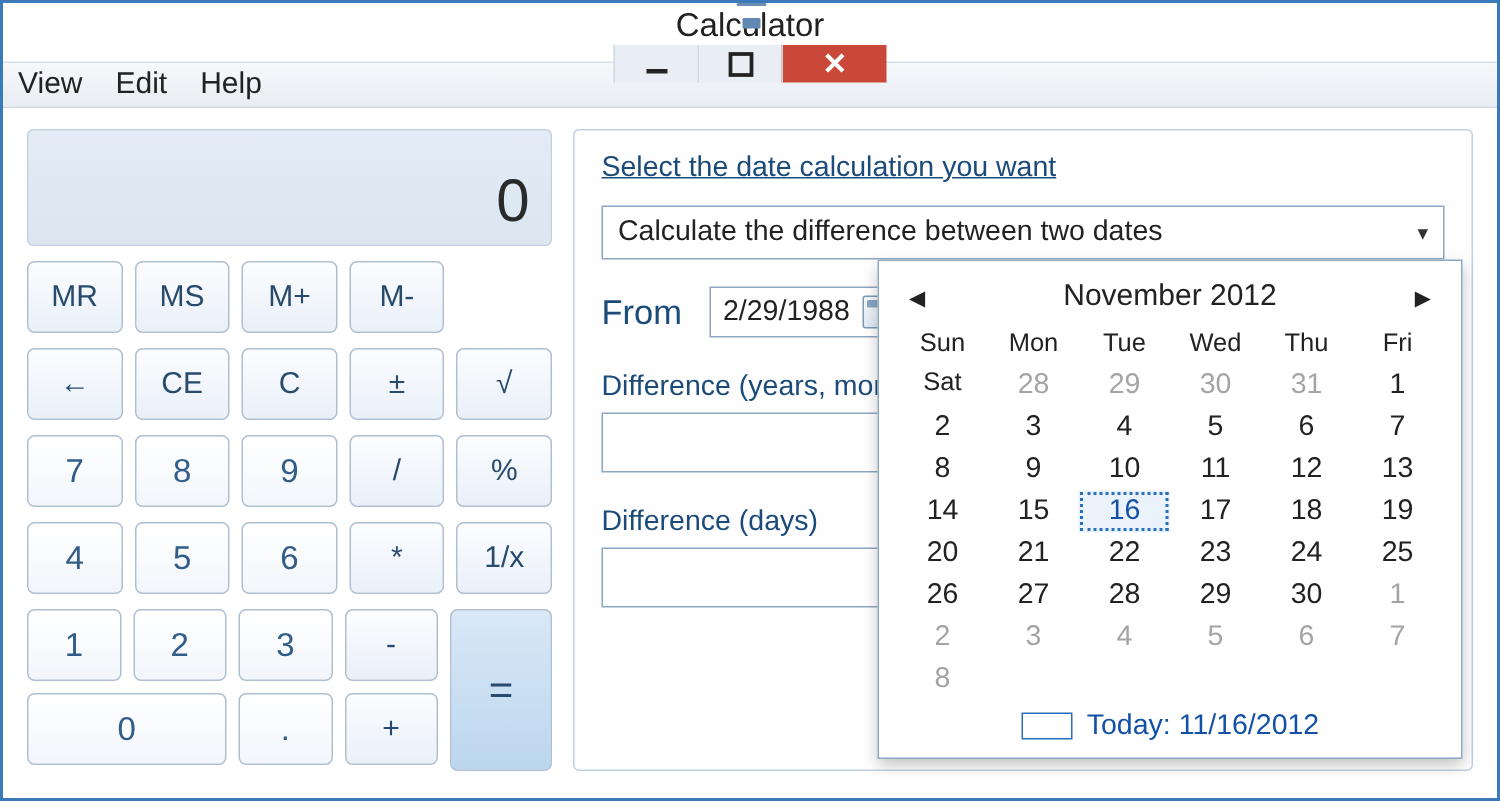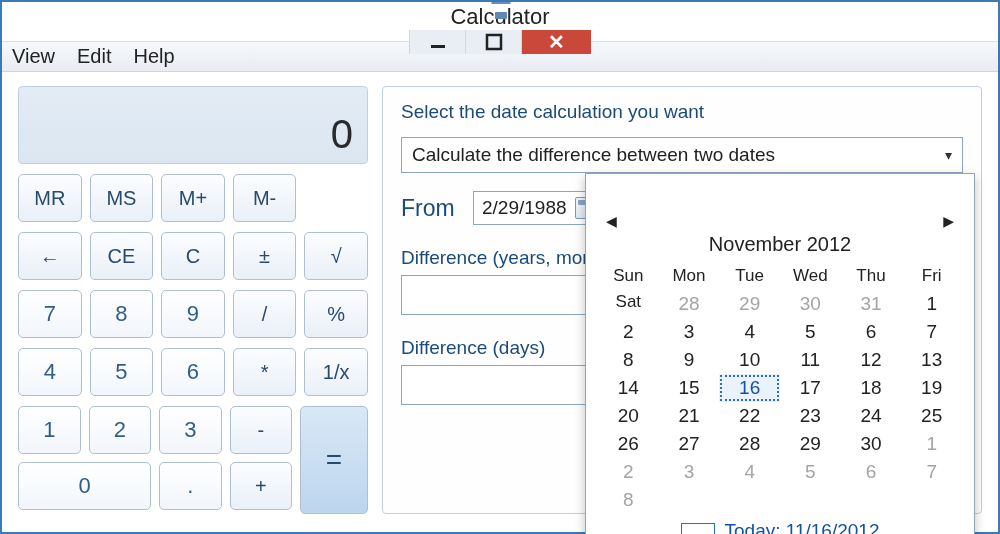--- a/index.html
+++ b/index.html
@@ -61,21 +61,21 @@
   }
   .bottom-wrap{ display:flex; gap:8px; }
   .bottom-left{ flex:1; display:flex; flex-direction:column; gap:8px; }
   .row4{ display:grid; grid-template-columns:repeat(4,1fr); gap:8px; }
 
   
   .panel {
     flex:1; border:1px solid #bfd0e2; border-radius:4px; padding:14px 18px 18px 18px;
     background:#fefeff; position:relative; font-size:18px; color:#1b4b7a;
   }
-  .panel-title{ color:#1b4b7a; font-size:19px; margin-bottom:14px; }
+  .panel-title{ color:#1b4b7a; font-size:19px; margin-bottom:14px;text-decoration:underline; }
   .combo {
     width:100%; height:36px; border:1px solid #8ca7c2; background:#fff;
     display:flex; align-items:center; padding:0 10px; font-size:19px; color:#222;
     justify-content:space-between;
   }
   .combo .chev { font-size:14px; color:#333; }
   .field-row{ display:flex; align-items:center; gap:16px; margin-top:18px; }
   .lbl{ color:#1b4b7a; font-size:23px; width:56px; }
   .datebox{
     width:160px; height:34px; border:1px solid #8ca7c2; background:#fff;
@@ -101,21 +101,21 @@
   }
 
   
   .calendar{
     position:absolute; left:202px; top:86px; width:390px;
     background:#fff; border:1px solid #8ca7c2; box-shadow:0 4px 10px rgba(0,0,0,0.25);
     padding:8px 12px 10px 12px; z-index:10;
   }
   .cal-head{ display:flex; align-items:center; justify-content:space-between; font-size:19px; color:#222; padding:4px 2px 8px 2px;}
   .cal-nav{ font-size:14px; color:#222; cursor:default; padding:2px 6px;}
-  .cal-title{ font-size:20px;margin-top:47px; }
+  .cal-title{ font-size:20px; }
   .cal-grid{ display:grid; grid-template-columns:repeat(6,1fr); text-align:center; }
   .cal-dow{ font-size:17px; color:#222; padding:2px 0 4px 0; }
   .cal-day{ font-size:19px; color:#222; padding:3px 0; }
   .cal-day.dim{ color:#a4a4a4; }
   .cal-day.sel{ outline:2px dotted #2a6fbb; outline-offset:-3px; color:#1351a6; background:#eaf2fb;}
   .cal-foot{ text-align:center; padding-top:6px; font-size:19px; color:#1351a6; }
   .cal-foot .box{ display:inline-block; width:34px;height:18px;border:1px solid #2a6fbb; margin-right:10px; vertical-align:middle;}
 </style>
 </head>
 <body>

